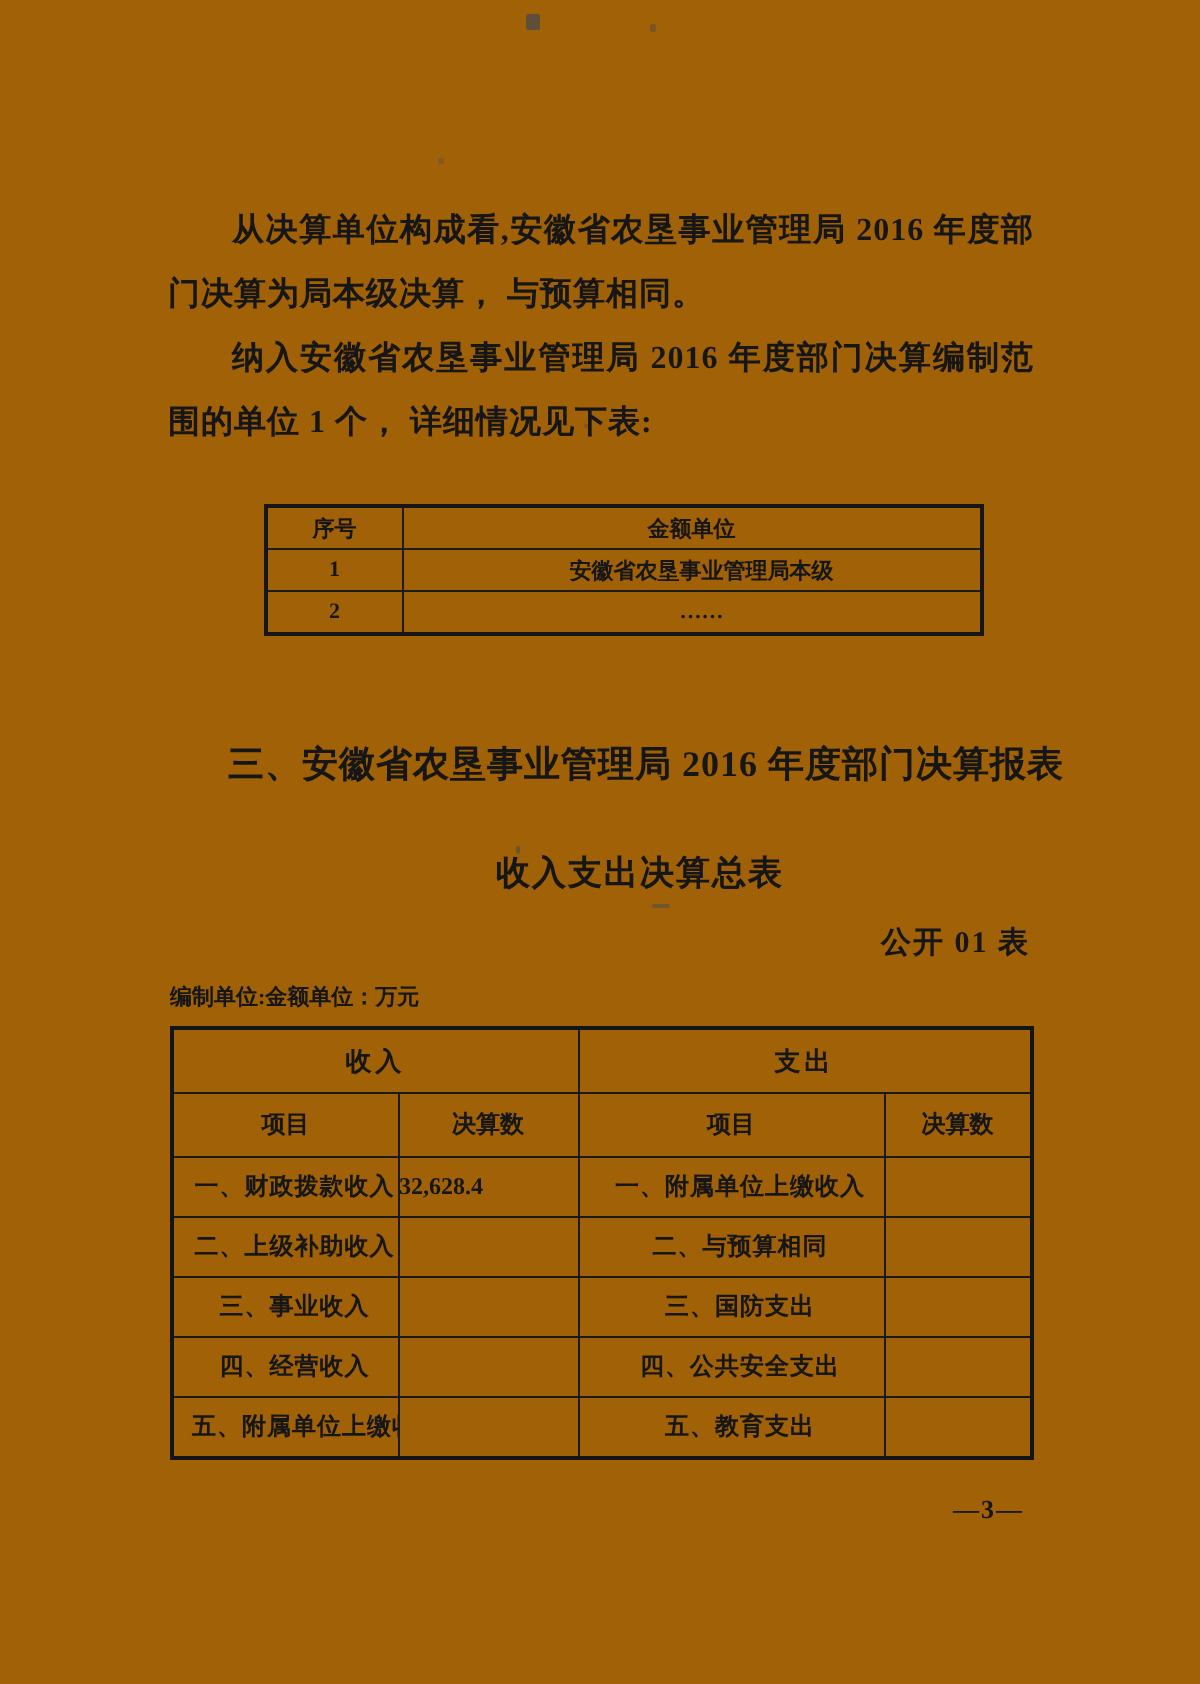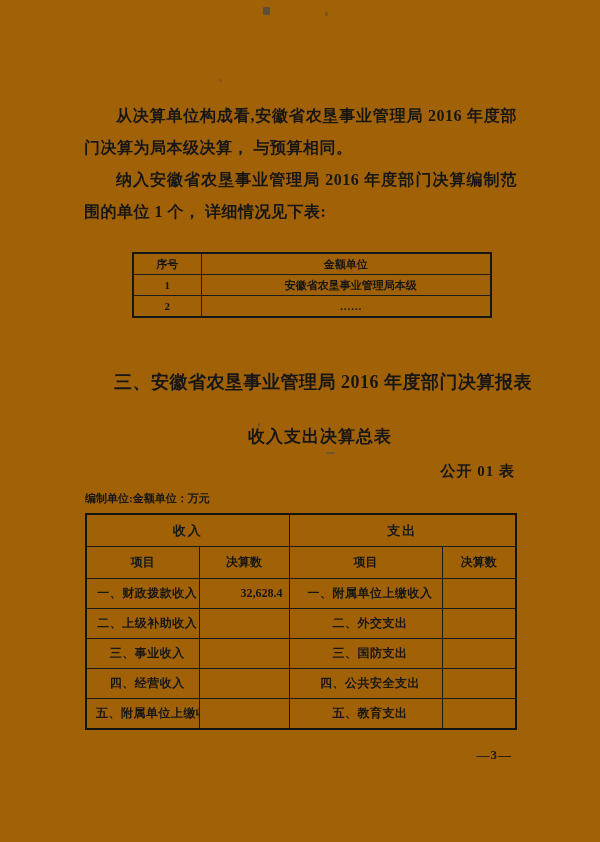--- a/index.html
+++ b/index.html
@@ -61,21 +61,21 @@
   .main-table th,.main-table td{
     border:1.5px solid #1a1a1a;
     padding:0;font-weight:700;
     overflow:hidden;white-space:nowrap;
   }
   .main-table{border:2.5px solid #141414;}
   .main-table tr.h1 th{height:31px;text-align:center;font-size:13px;letter-spacing:2px;}
   .main-table tr.h2 th{height:31px;text-align:center;}
   .main-table tr.body td{height:29px;}
   .main-table td.item{text-align:center;padding-left:9px;letter-spacing:0.5px;}
-  .main-table td.amount{text-align:right;padding-right:6px;}
+  .main-table td.amount{text-align:left;padding-right:6px;}
   .page-number{
     position:absolute;right:88px;top:747px;
     font-size:13px;letter-spacing:1px;
   }
   
   .speck{position:absolute;background:#4a4a4a;border-radius:1px;}
 </style>
 </head>
 <body>
 
@@ -143,21 +143,21 @@
       </tr>
       <tr class="body">
         <td class="item">一、财政拨款收入</td>
         <td class="amount">32,628.4</td>
         <td class="item">一、附属单位上缴收入</td>
         <td class="amount"></td>
       </tr>
       <tr class="body">
         <td class="item">二、上级补助收入</td>
         <td class="amount"></td>
-        <td class="item">二、外交支出</td>
+        <td class="item">二、与预算相同</td>
         <td class="amount"></td>
       </tr>
       <tr class="body">
         <td class="item">三、事业收入</td>
         <td class="amount"></td>
         <td class="item">三、国防支出</td>
         <td class="amount"></td>
       </tr>
       <tr class="body">
         <td class="item">四、经营收入</td>

